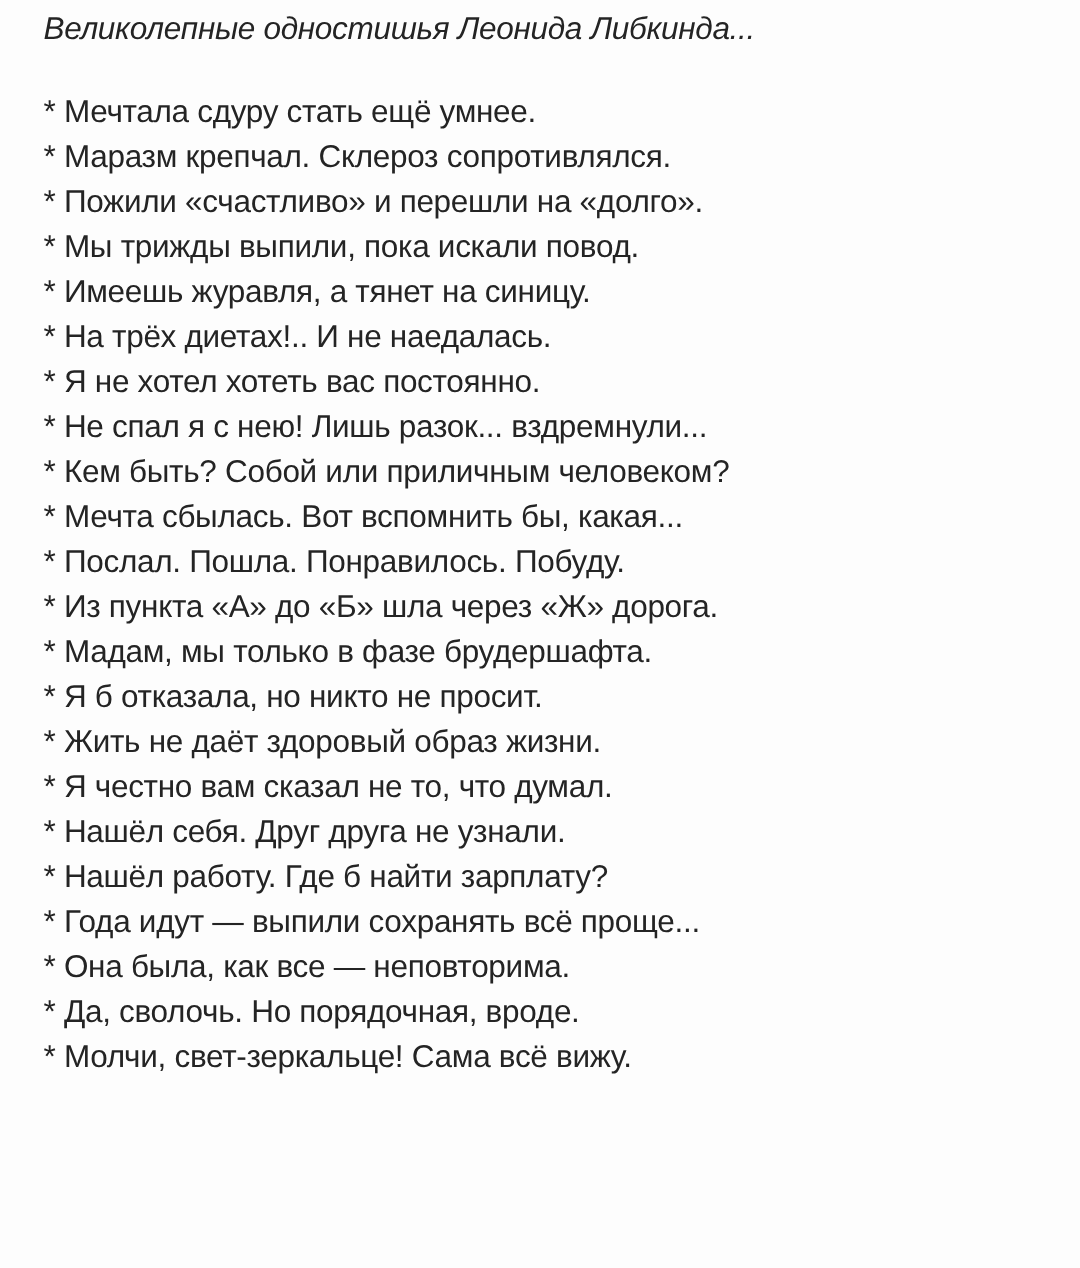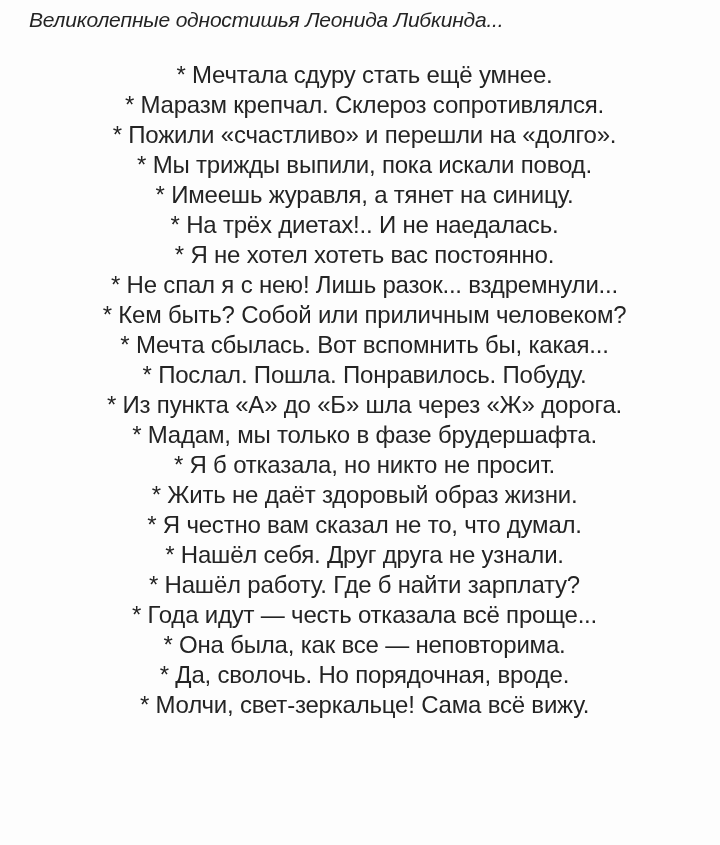--- a/index.html
+++ b/index.html
@@ -24,25 +24,24 @@
   .title {
     font-size: 21px;
     line-height: 30px;
     letter-spacing: -0.2px;
     margin: 0 0 25px 0;
     font-weight: 400;
     white-space: nowrap;
     font-style: italic;
   }
   .line {
-    font-size: 24px;
+    font-size: 21px;
     line-height: 30px;
     letter-spacing: -0.2px;
     white-space: nowrap;
-    text-align: center;
   }
 </style>
 </head>
 <body>
 
 <div class="page">
   <div class="title">Великолепные одностишья Леонида Либкинда...</div>
 
   <div class="line">* Мечтала сдуру стать ещё умнее.</div>
   <div class="line">* Маразм крепчал. Склероз сопротивлялся.</div>
@@ -55,17 +54,17 @@
   <div class="line">* Кем быть? Собой или приличным человеком?</div>
   <div class="line">* Мечта сбылась. Вот вспомнить бы, какая...</div>
   <div class="line">* Послал. Пошла. Понравилось. Побуду.</div>
   <div class="line">* Из пункта «А» до «Б» шла через «Ж» дорога.</div>
   <div class="line">* Мадам, мы только в фазе брудершафта.</div>
   <div class="line">* Я б отказала, но никто не просит.</div>
   <div class="line">* Жить не даёт здоровый образ жизни.</div>
   <div class="line">* Я честно вам сказал не то, что думал.</div>
   <div class="line">* Нашёл себя. Друг друга не узнали.</div>
   <div class="line">* Нашёл работу. Где б найти зарплату?</div>
-  <div class="line">* Года идут — честь отказала всё проще...</div>
+  <div class="line">* Года идут — выпили сохранять всё проще...</div>
   <div class="line">* Она была, как все — неповторима.</div>
   <div class="line">* Да, сволочь. Но порядочная, вроде.</div>
   <div class="line">* Молчи, свет-зеркальце! Сама всё вижу.</div>
 </div>
 
 </body></html>

